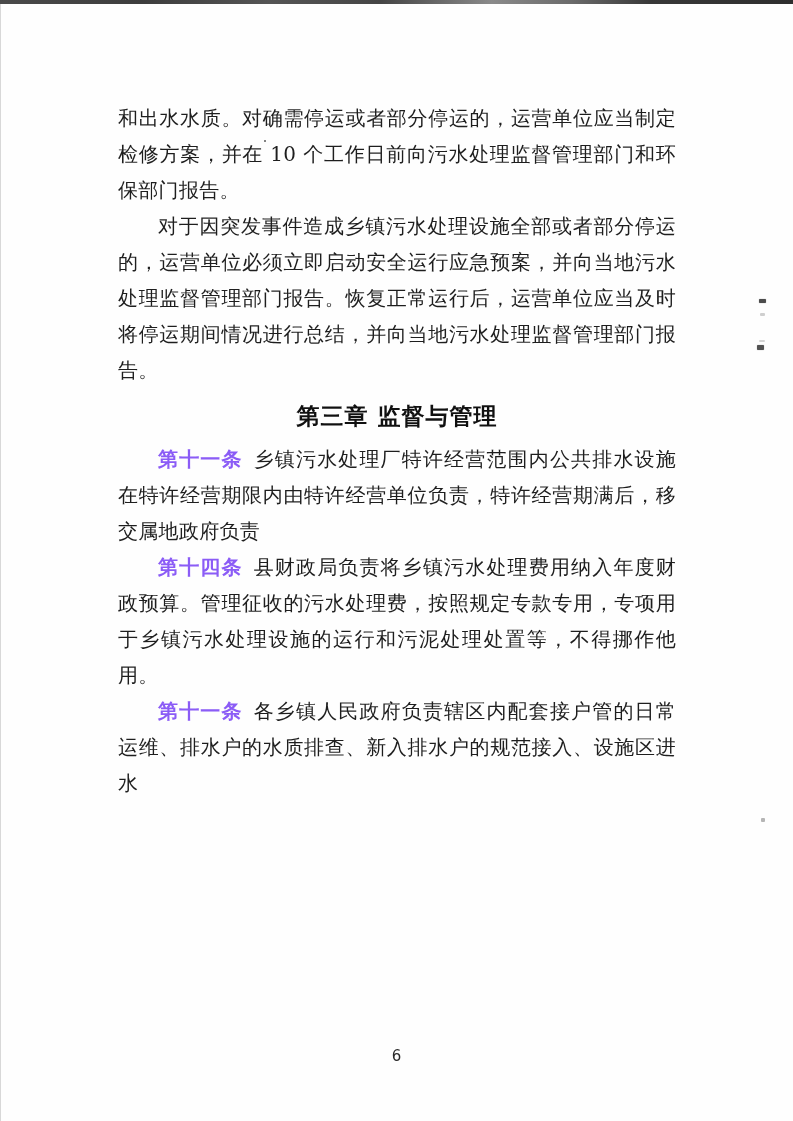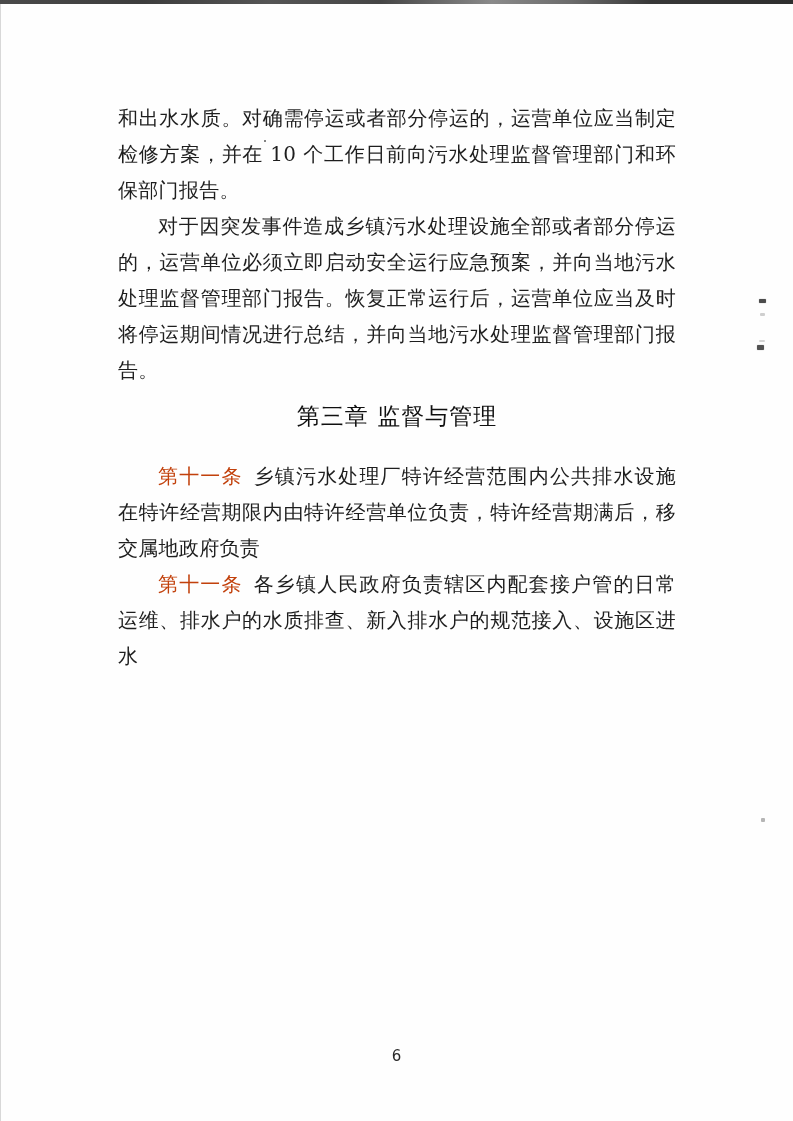--- a/index.html
+++ b/index.html
@@ -47,29 +47,29 @@
     line-height: 36px;
     letter-spacing: 0.3px;
     text-align: justify;
     text-justify: inter-ideograph;
     color: #1e1e1e;
   }
   .doc-body p.paragraph.indent {
     text-indent: 2em;
   }
   .doc-body p.paragraph b.lead {
-    font-weight: normal;
-    color: #c2410c;
+    font-weight: bold;
+    color: #8b5cf6;
     margin-right: 0.55em;
   }
   .doc-body h2.chapter-heading {
-    margin: 8px 0 22px 0;
+    margin: 8px 0 5px 0;
     font-size: 23px;
     line-height: 40px;
-    font-weight: normal;
+    font-weight: bold;
     text-align: center;
     letter-spacing: 1px;
     color: #101010;
   }
   .page-number {
     position: absolute;
     top: 1047px; left: 0;
     width: 793px;
     text-align: center;
     font-size: 15px;
@@ -91,20 +91,21 @@
 
 <div class="page">
   <div class="scan-top-edge"></div>
   <div class="scan-left-edge"></div>
 
   <main class="doc-body">
       <p class="paragraph">和出水水质。对确需停运或者部分停运的，运营单位应当制定检修方案，并在 10 个工作日前向污水处理监督管理部门和环保部门报告。</p>
       <p class="paragraph indent">对于因突发事件造成乡镇污水处理设施全部或者部分停运的，运营单位必须立即启动安全运行应急预案，并向当地污水处理监督管理部门报告。恢复正常运行后，运营单位应当及时将停运期间情况进行总结，并向当地污水处理监督管理部门报告。</p>
       <h2 class="chapter-heading">第三章 监督与管理</h2>
       <p class="paragraph indent"><b class="lead">第十一条</b>乡镇污水处理厂特许经营范围内公共排水设施在特许经营期限内由特许经营单位负责，特许经营期满后，移交属地政府负责</p>
+      <p class="paragraph indent"><b class="lead">第十四条</b>县财政局负责将乡镇污水处理费用纳入年度财政预算。管理征收的污水处理费，按照规定专款专用，专项用于乡镇污水处理设施的运行和污泥处理处置等，不得挪作他用。</p>
       <p class="paragraph indent"><b class="lead">第十一条</b>各乡镇人民政府负责辖区内配套接户管的日常运维、排水户的水质排查、新入排水户的规范接入、设施区进水</p>
     </main>
 
   <div class="page-number">6</div>
 
   <div class="speck speck-a"></div>
   <div class="speck speck-a2"></div>
   <div class="speck speck-b"></div>
   <div class="speck speck-b2"></div>
   <div class="speck speck-c"></div>

